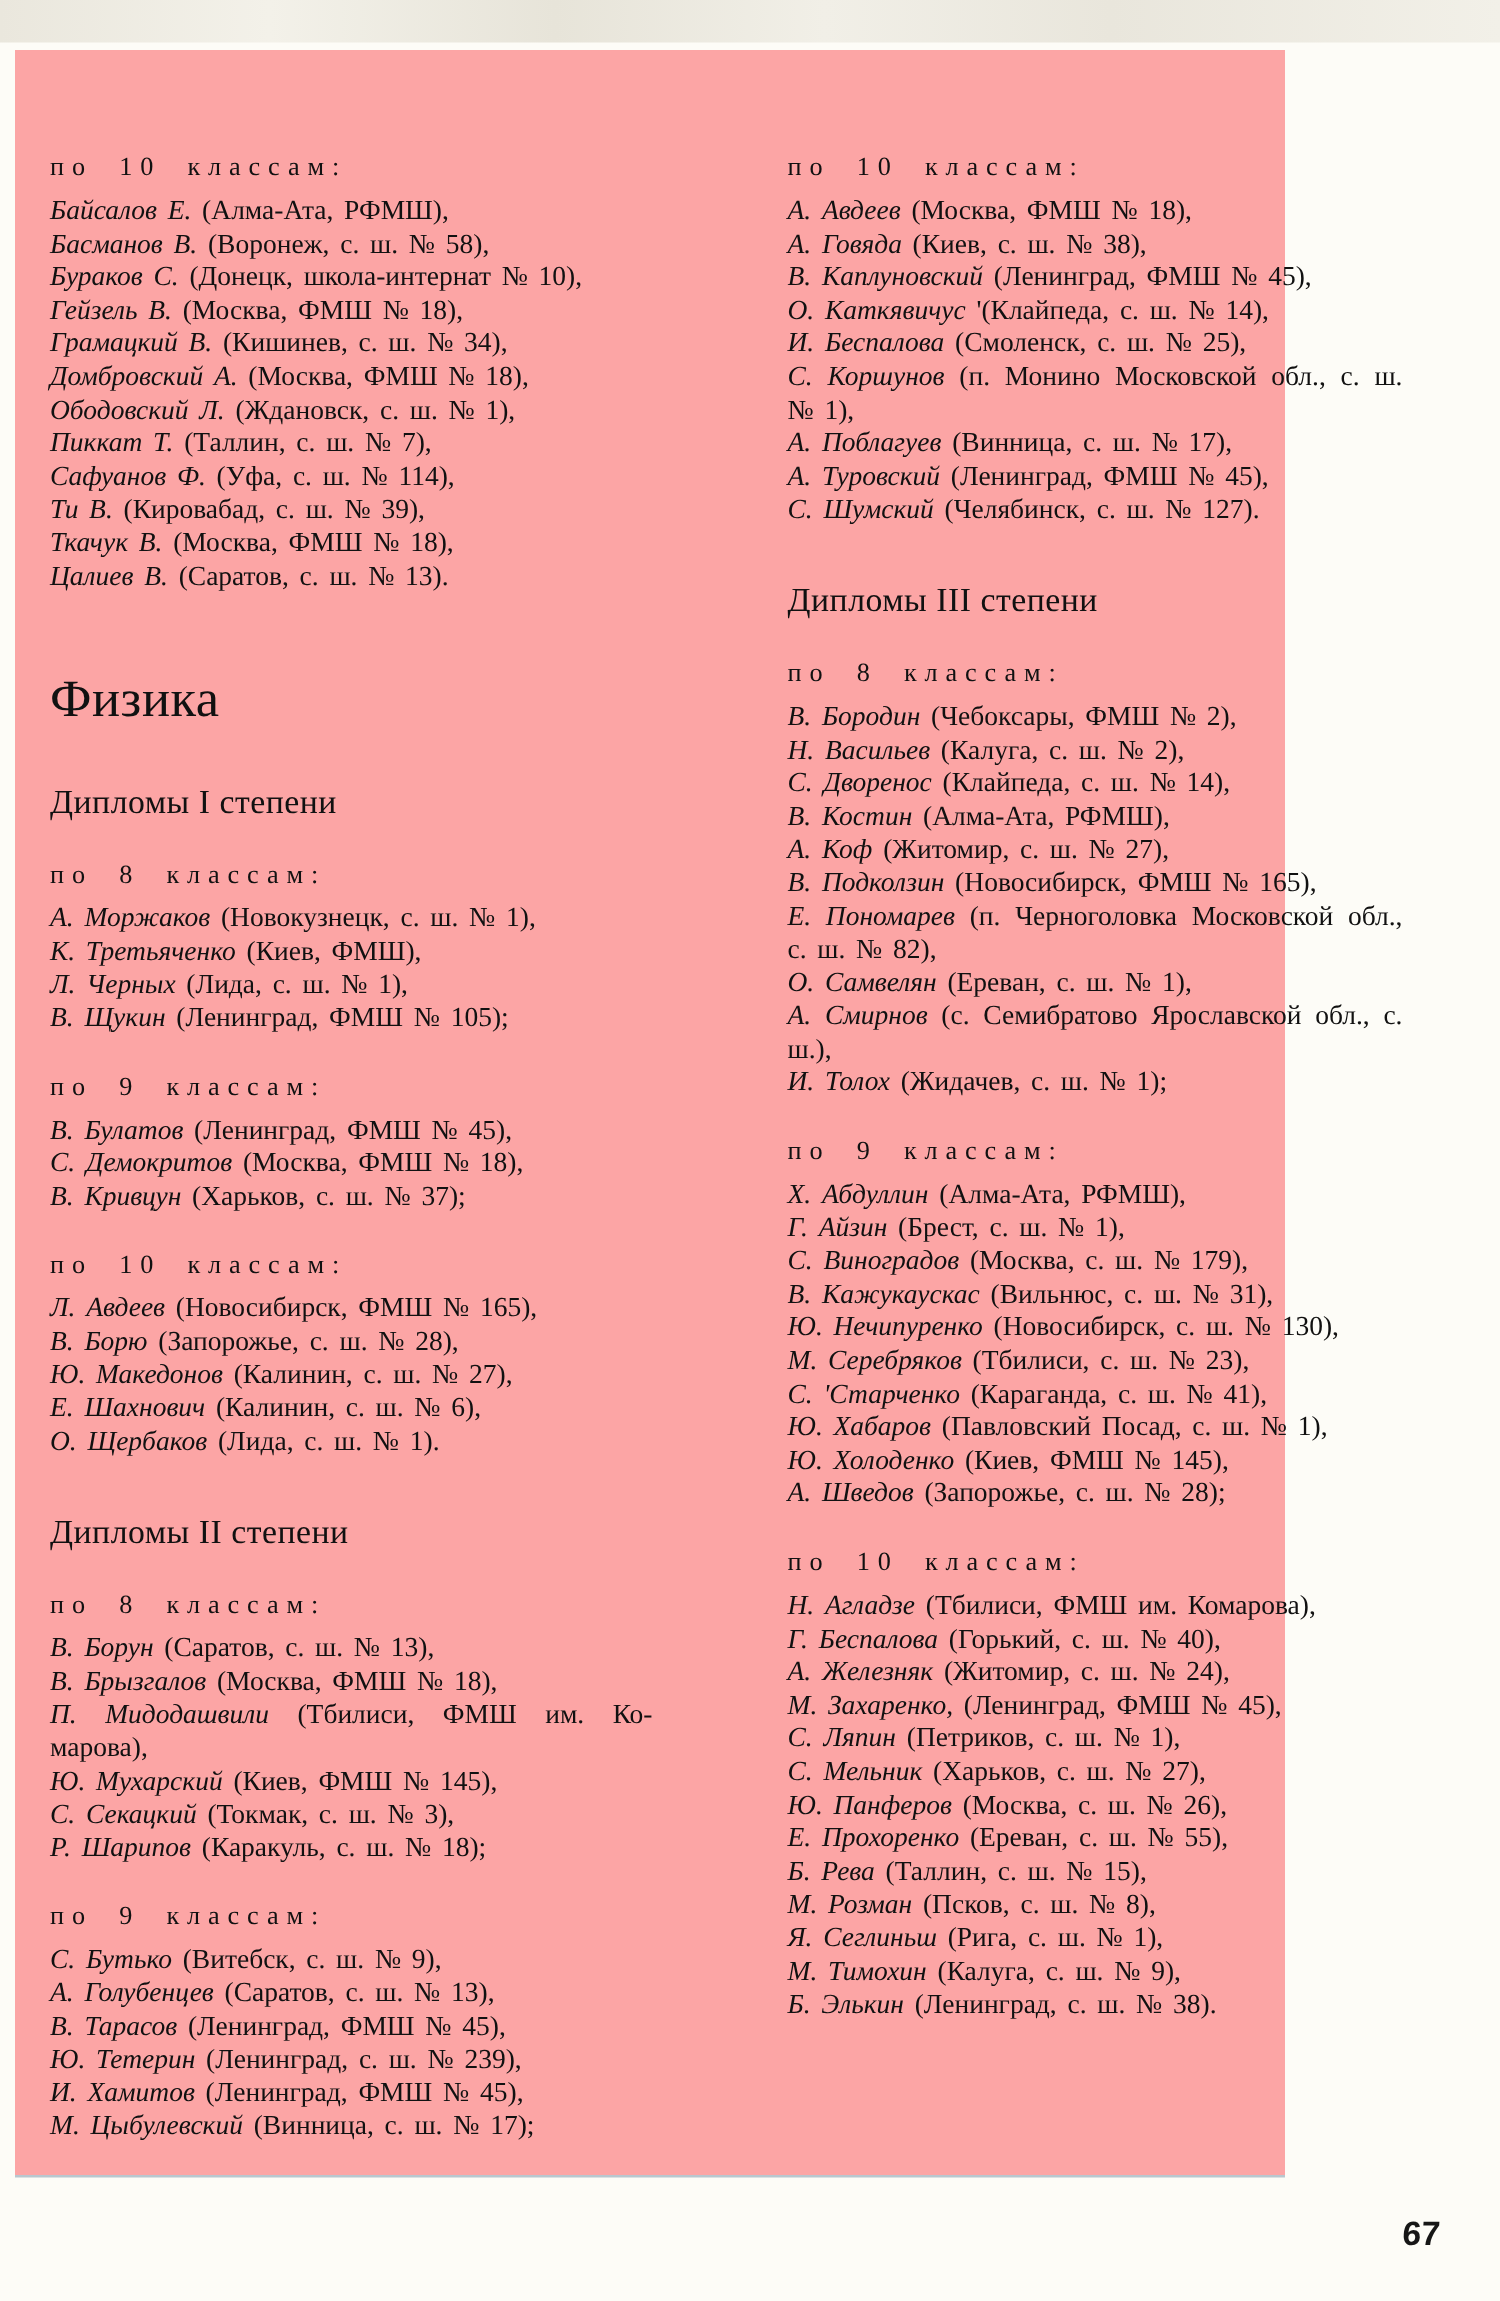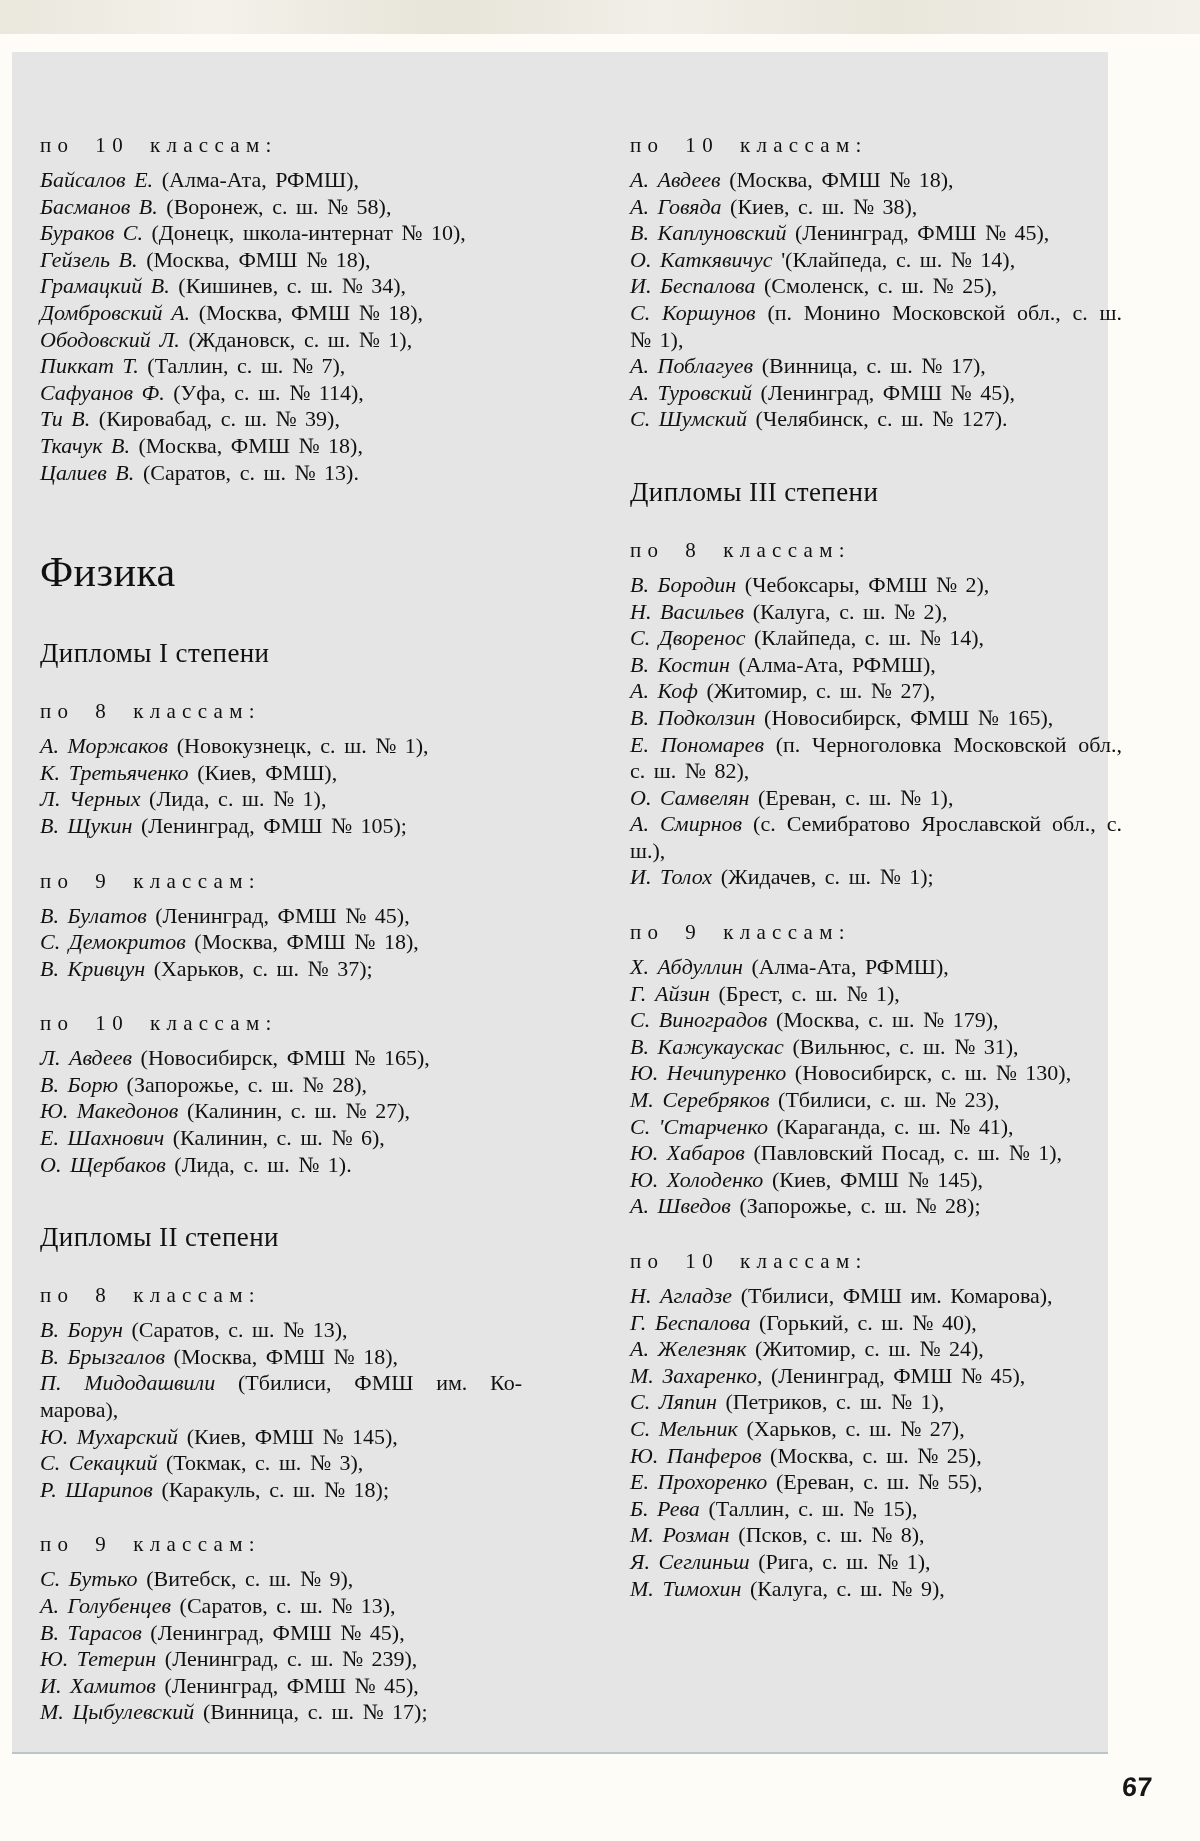--- a/index.html
+++ b/index.html
@@ -8,22 +8,22 @@
     background:#fdfcf7;
     font-family:"Liberation Serif", serif;
     color:#111;
     overflow:hidden;
   }
   .top-strip{
     position:absolute;left:0;top:0;width:1200px;height:34px;
     background:linear-gradient(90deg,#eae7dd 0%,#f3f1e9 18%,#e7e4d9 37%,#f1efe7 55%,#e9e6dc 74%,#f2f0e8 100%);
   }
   .page-panel{
-    position:absolute;left:12px;top:52px;width:1096px;height:1700px;
-    background:#e5e5e5;
+    position:absolute;left:12px;top:40px;width:1016px;height:1700px;
+    background:#fca5a5;
     box-shadow:0 2px 0 #b9c6ce;
   }
   .col{
     position:absolute;top:52px;
   }
   .col.left{left:28px;width:482px;}
   .col.right{left:618px;width:492px;}
   .classlist{margin:0;}
   .classlabel{
     font-size:21px;line-height:26px;
@@ -159,23 +159,24 @@
         <p class="entry"><span class="nm">А. Шведов</span><span class="info"> (Запорожье, с. ш. № 28);</span></p>
       </section>
       <section class="classlist">
         <div class="classlabel">по 10 классам:</div>
         <p class="entry"><span class="nm">Н. Агладзе</span><span class="info"> (Тбилиси, ФМШ им. Комарова),</span></p>
         <p class="entry"><span class="nm">Г. Беспалова</span><span class="info"> (Горький, с. ш. № 40),</span></p>
         <p class="entry"><span class="nm">А. Железняк</span><span class="info"> (Житомир, с. ш. № 24),</span></p>
         <p class="entry"><span class="nm">М. Захаренко,</span><span class="info"> (Ленинград, ФМШ № 45),</span></p>
         <p class="entry"><span class="nm">С. Ляпин</span><span class="info"> (Петриков, с. ш. № 1),</span></p>
         <p class="entry"><span class="nm">С. Мельник</span><span class="info"> (Харьков, с. ш. № 27),</span></p>
-        <p class="entry"><span class="nm">Ю. Панферов</span><span class="info"> (Москва, с. ш. № 25),</span></p>
+        <p class="entry"><span class="nm">Ю. Панферов</span><span class="info"> (Москва, с. ш. № 26),</span></p>
         <p class="entry"><span class="nm">Е. Прохоренко</span><span class="info"> (Ереван, с. ш. № 55),</span></p>
         <p class="entry"><span class="nm">Б. Рева</span><span class="info"> (Таллин, с. ш. № 15),</span></p>
         <p class="entry"><span class="nm">М. Розман</span><span class="info"> (Псков, с. ш. № 8),</span></p>
         <p class="entry"><span class="nm">Я. Сеглиньш</span><span class="info"> (Рига, с. ш. № 1),</span></p>
         <p class="entry"><span class="nm">М. Тимохин</span><span class="info"> (Калуга, с. ш. № 9),</span></p>
+        <p class="entry"><span class="nm">Б. Элькин</span><span class="info"> (Ленинград, с. ш. № 38).</span></p>
       </section>
     </div>
 </div>
 
 <div class="pageno">67</div>
 
 </body></html>

